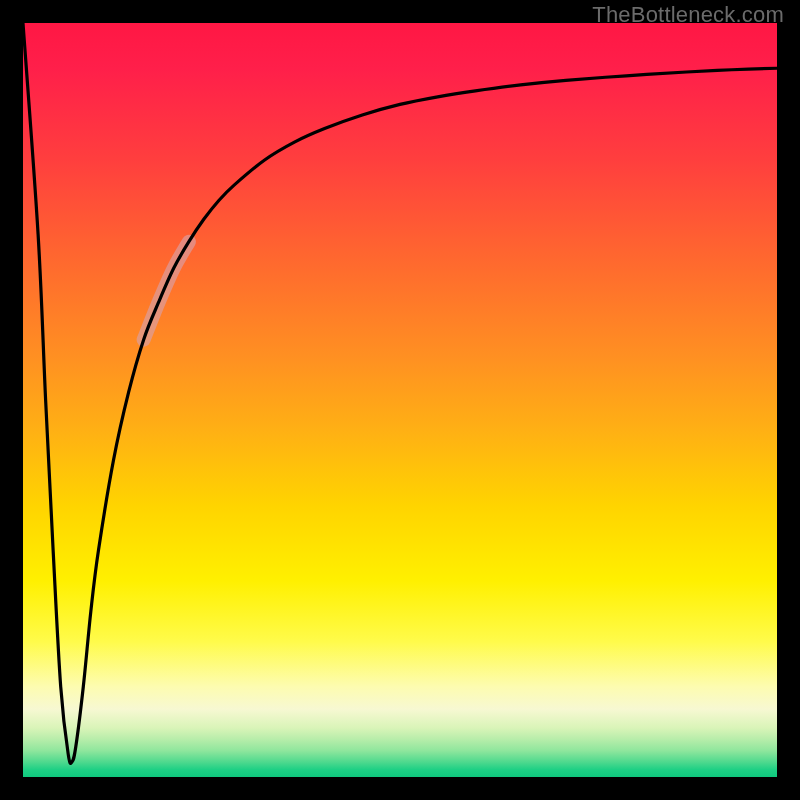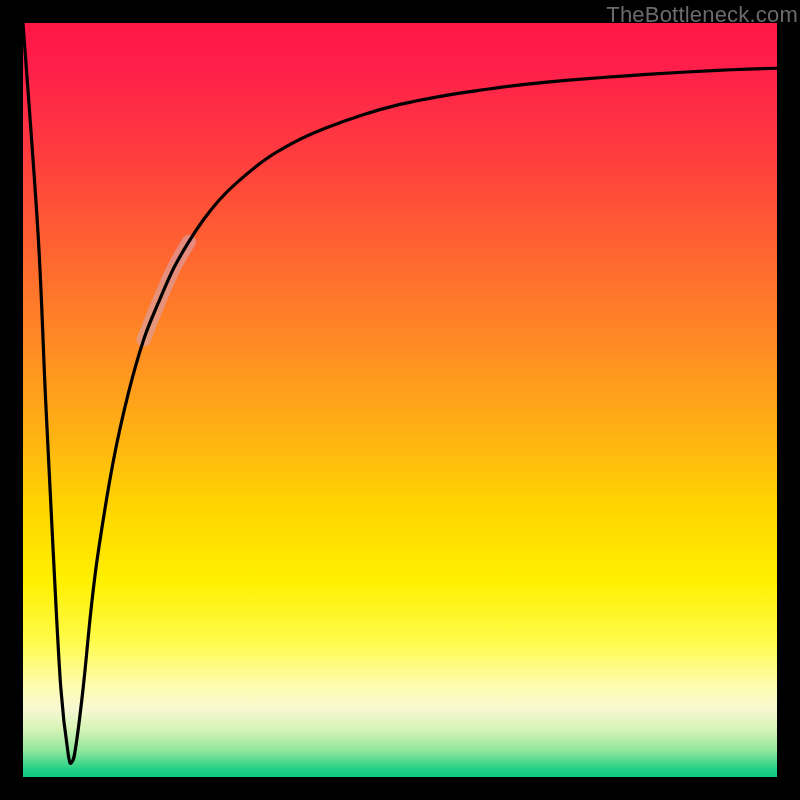--- a/index.html
+++ b/index.html
@@ -40,21 +40,21 @@
       #b7edaa 95%,
       #8fe69d 96.5%,
       #4fd98e 98%,
       #1fd085 99%,
       #0fc97e 100%
     );
   }
   .watermark {
     position: absolute;
     top: 2px;
-    right: 2px;
+    right: 16px;
     color: #6b6b6b;
     font-size: 22px;
     font-weight: 500;
     letter-spacing: 0.2px;
     user-select: none;
   }
   svg.curve {
     position: absolute;
     left: 0;
     top: 0;

